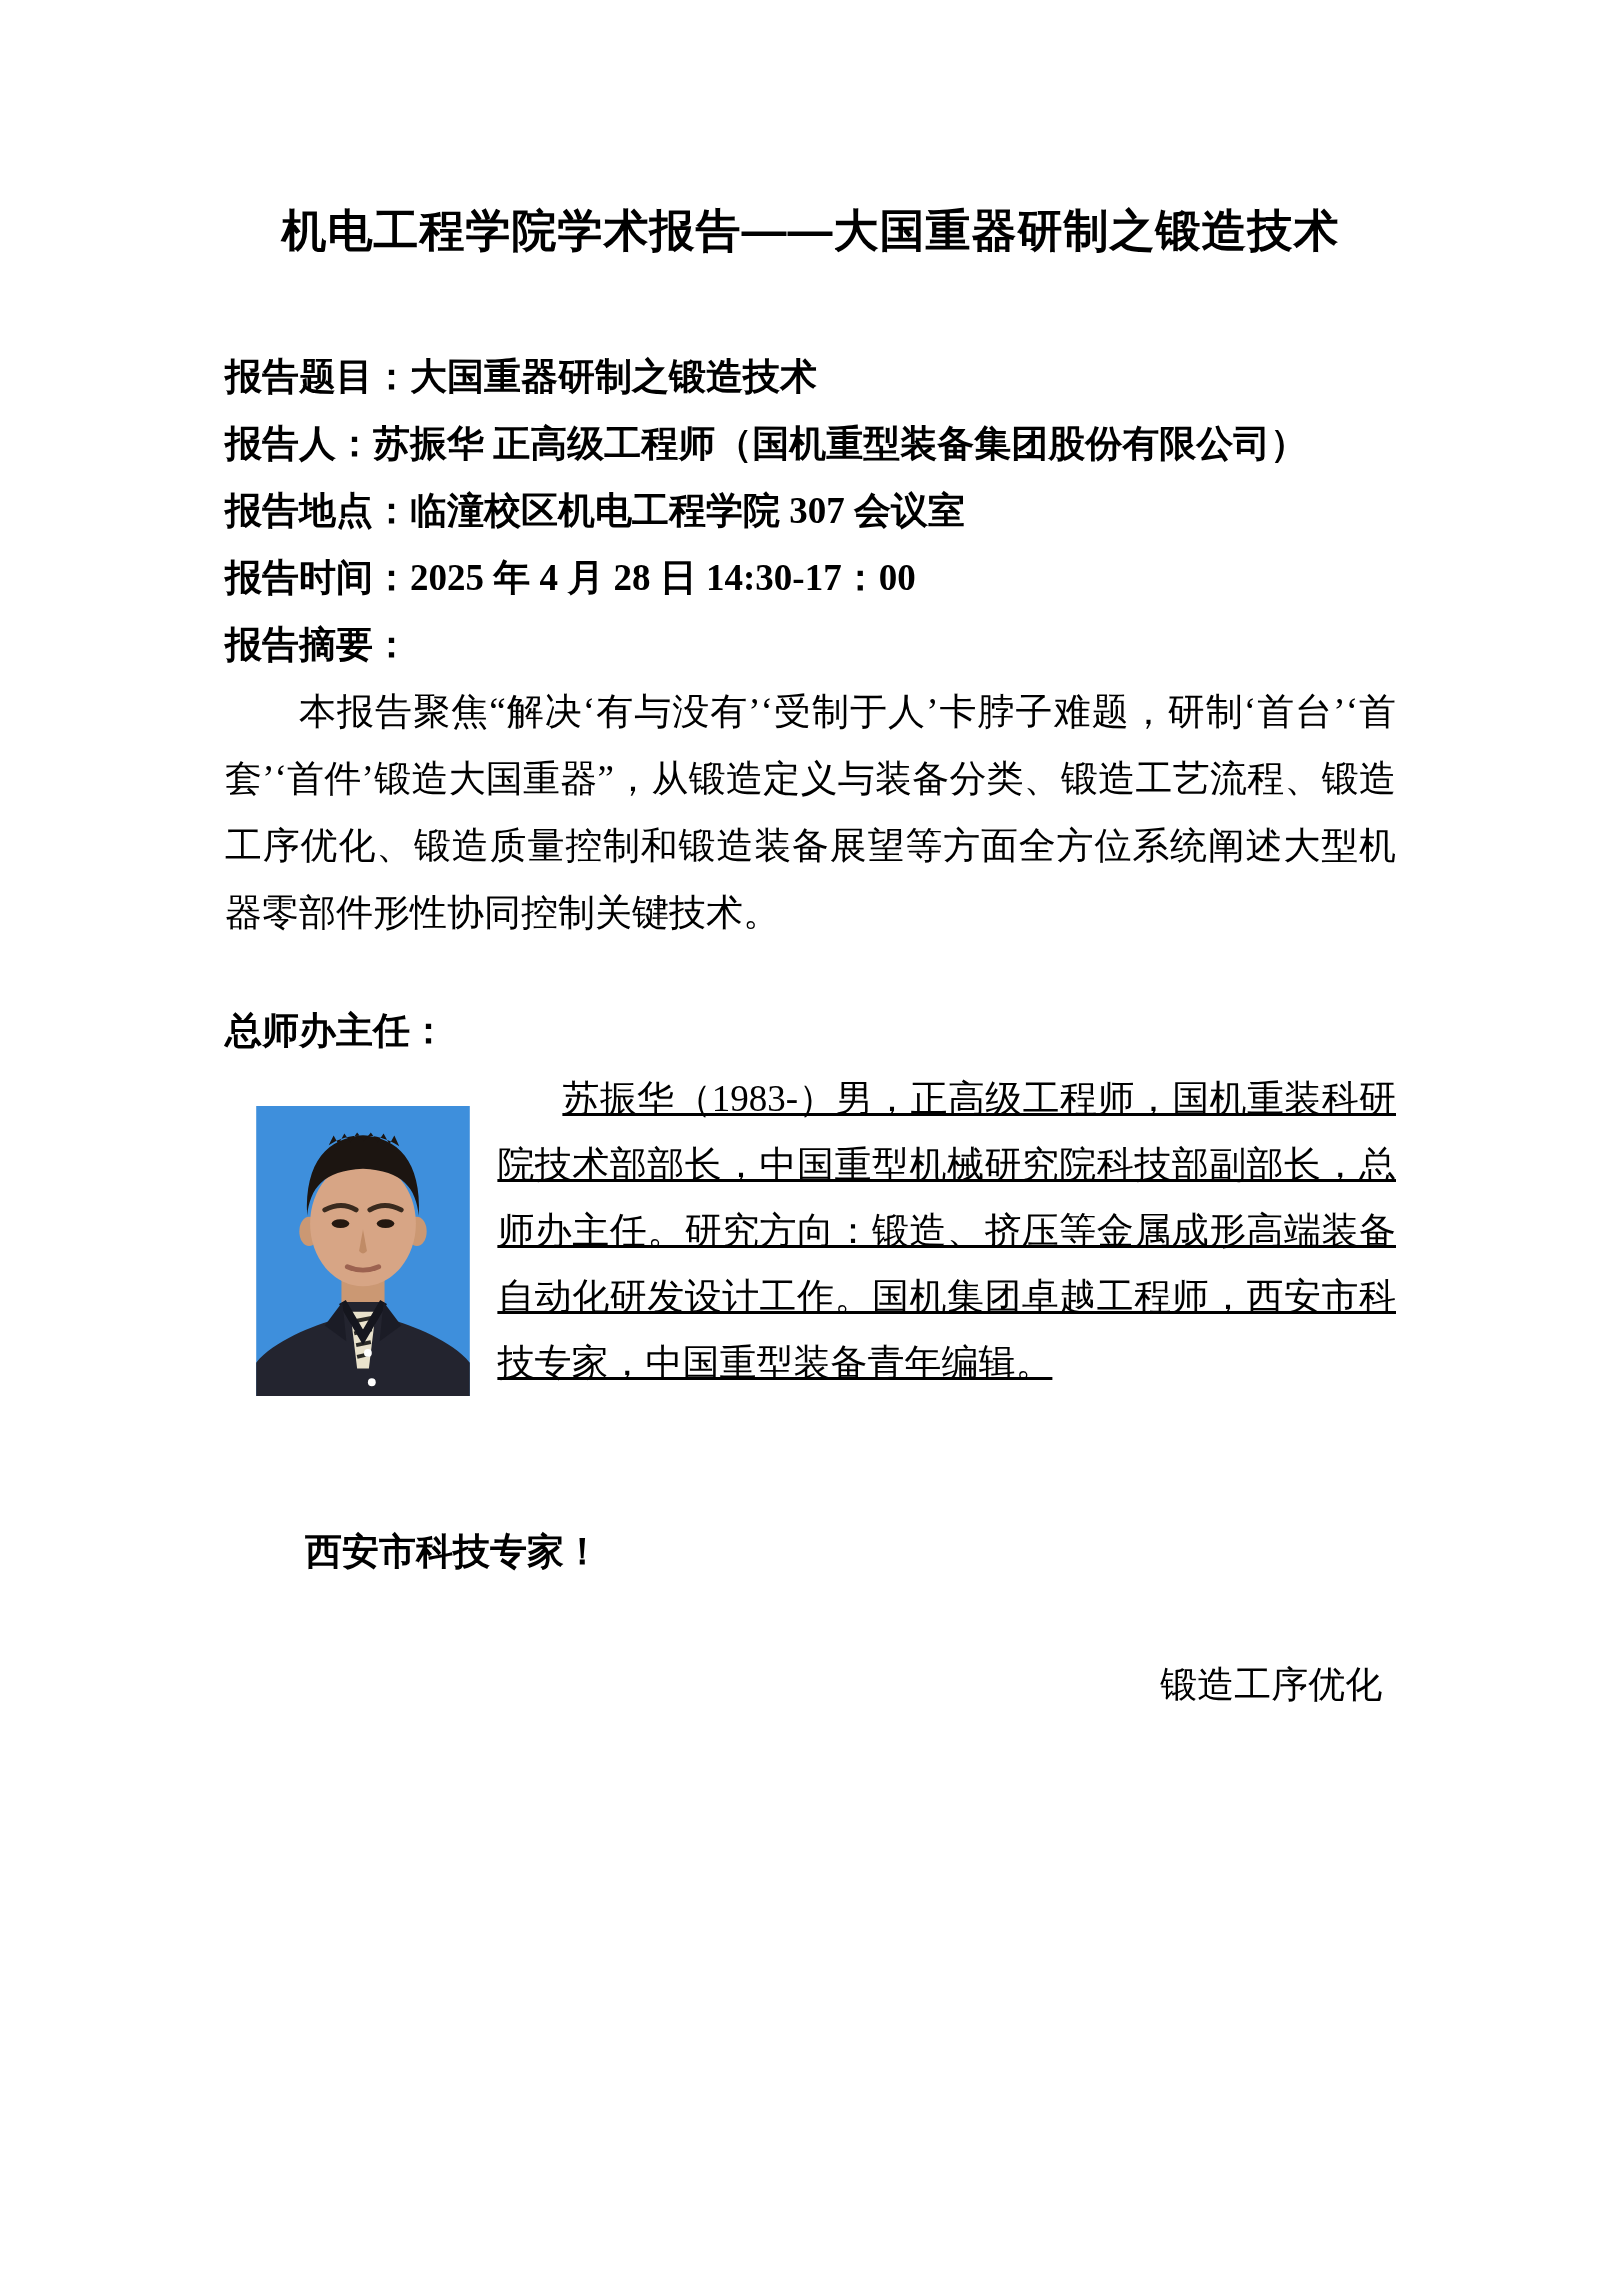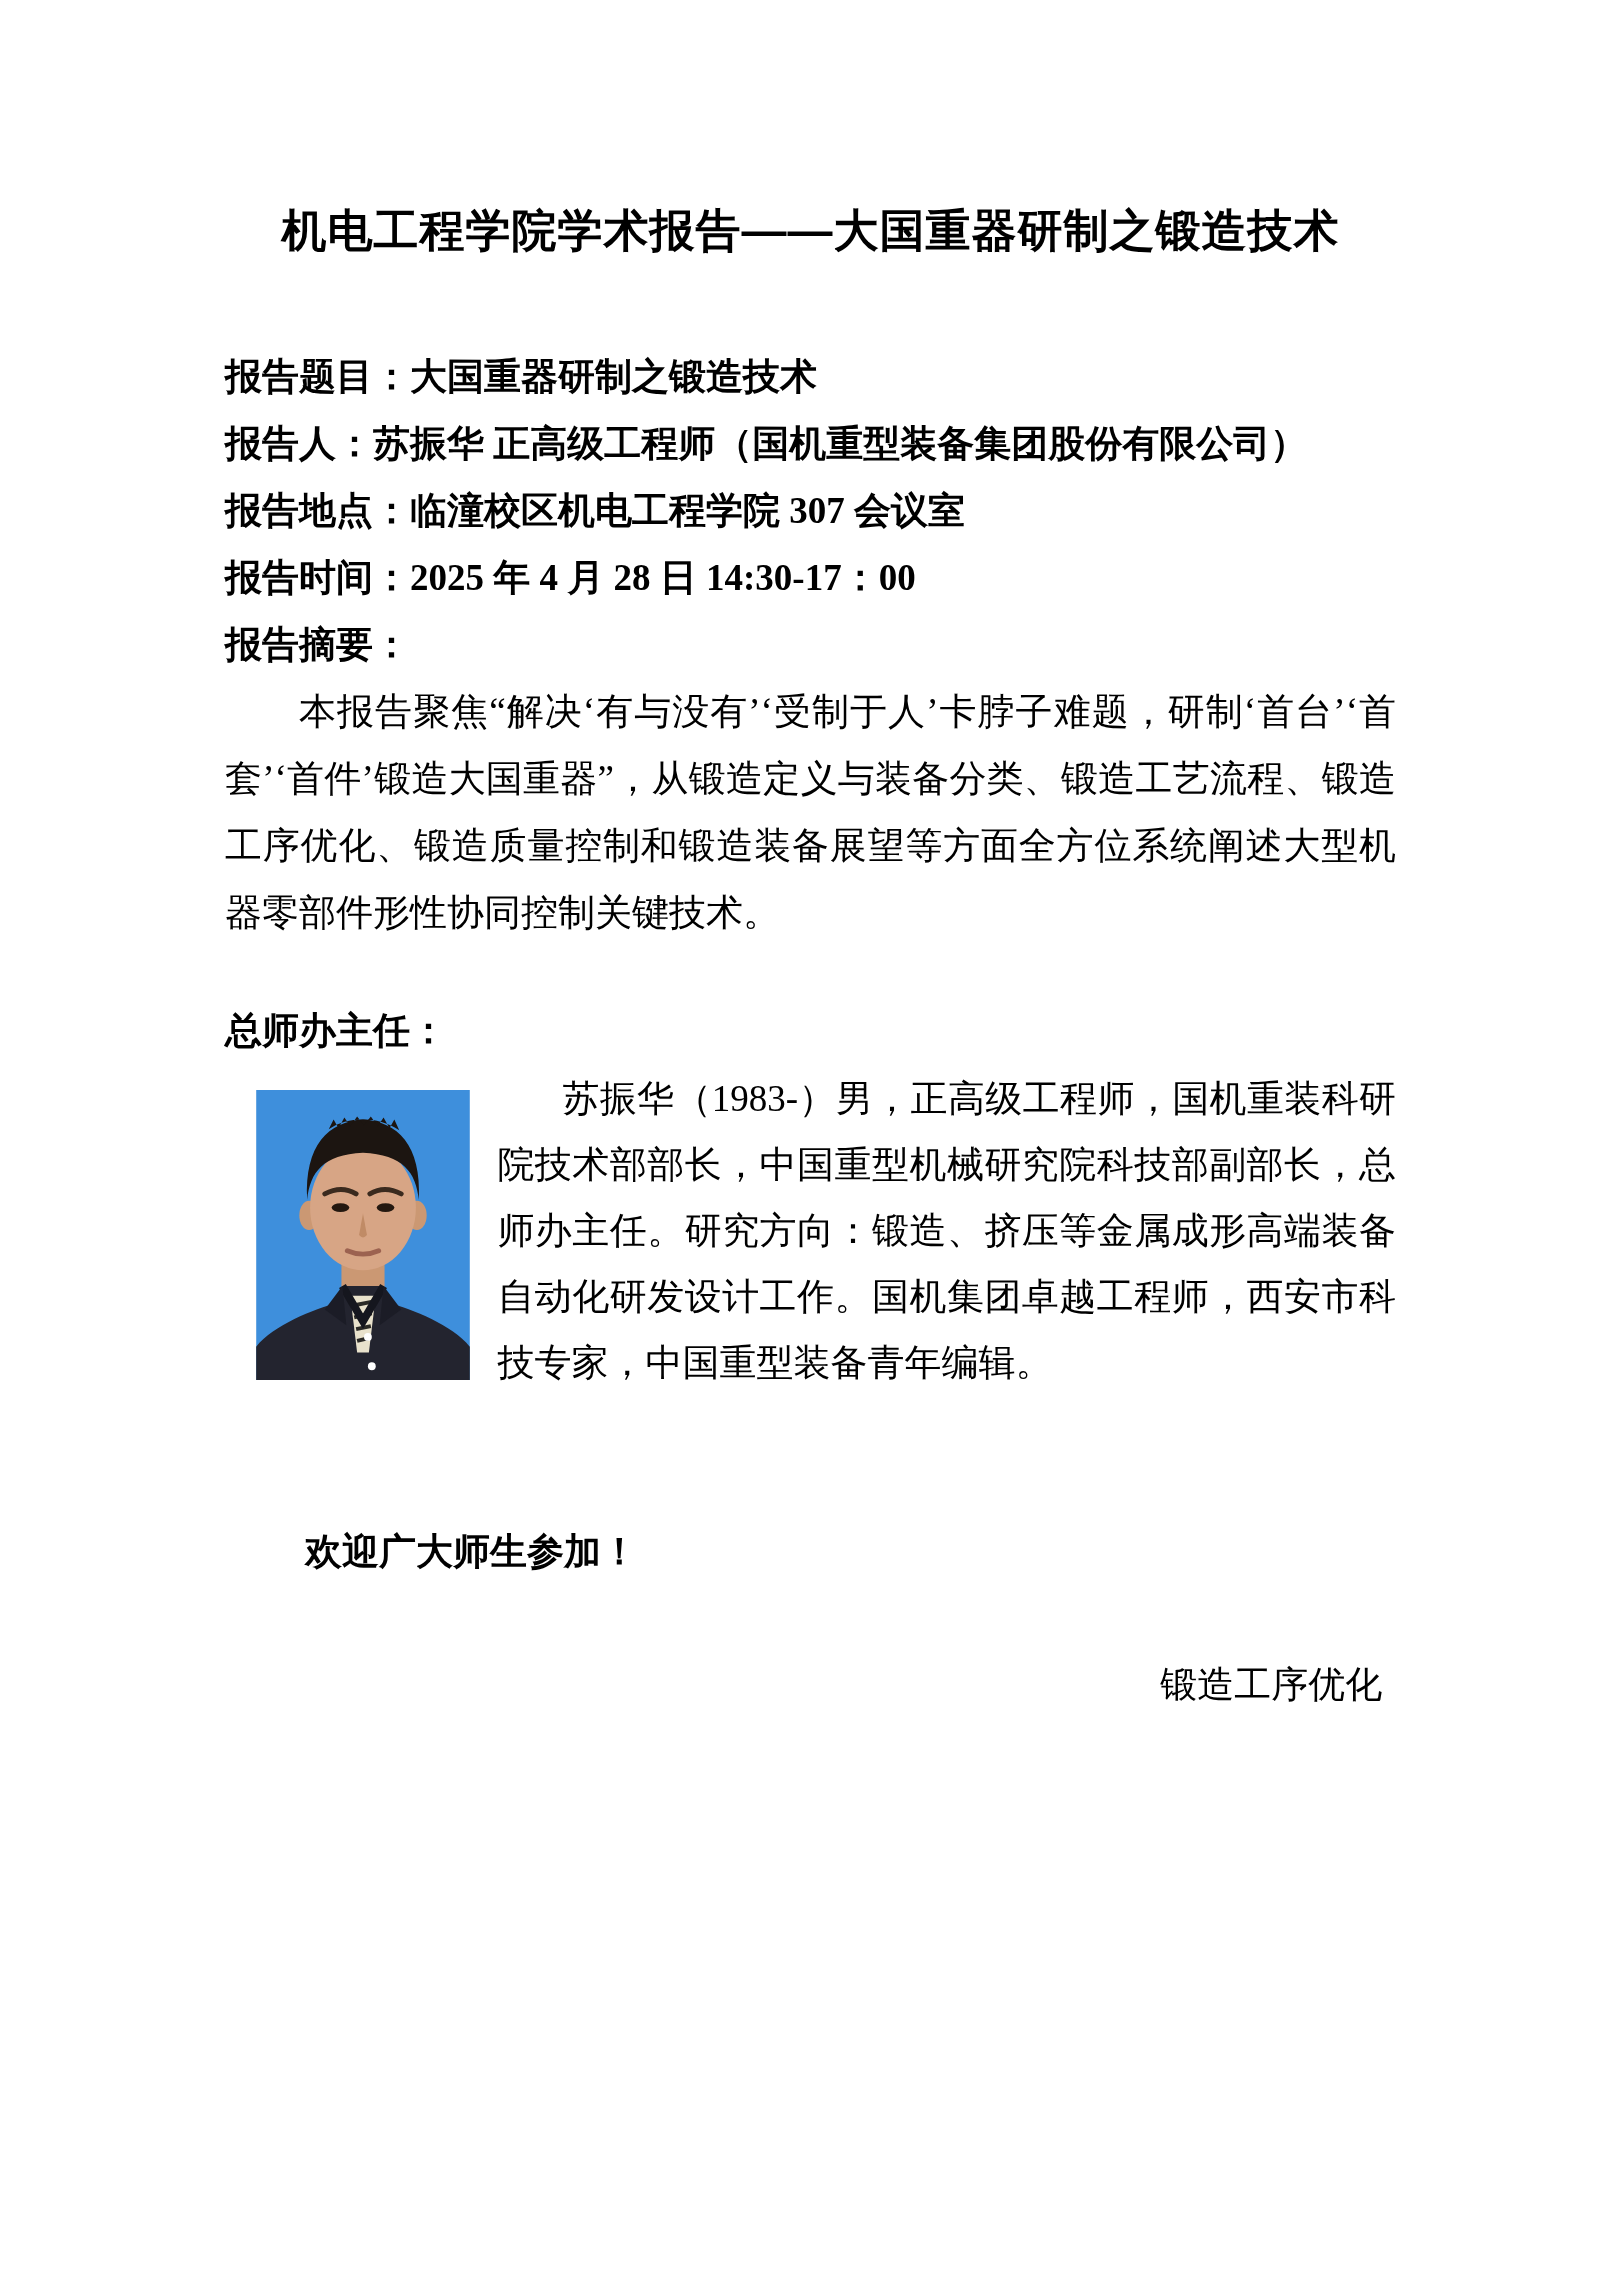--- a/index.html
+++ b/index.html
@@ -40,22 +40,23 @@
     text-indent: 2em;
   }
   .speaker-heading {
     margin-top: 51px;
     font-size: 37px;
     font-weight: bold;
     line-height: 67px;
   }
   .speaker-row {
     display: flex;
-    align-items: center;
+    align-items: flex-end;
     margin-top: 9.8px;
+    text-decoration: underline;
   }
   .photo-frame {
     flex: 0 0 auto;
     width: 214px;
     height: 290px;
     margin-left: 31px;
     line-height: 0;
   }
   .bio {
     flex: 1 1 auto;
@@ -131,18 +132,18 @@
         <path d="M88,200 L70,224 L92,240 Z" fill="#1B1C26"></path>
         <path d="M130,200 L148,224 L126,240 Z" fill="#1B1C26"></path>
 
         <circle cx="114" cy="252" r="4" fill="#FFFFFF"></circle>
         <circle cx="118" cy="282" r="4" fill="#FFFFFF"></circle>
       </svg>
     </div>
     <p class="bio">苏振华（1983-）男，正高级工程师，国机重装科研院技术部部长，中国重型机械研究院科技部副部长，总师办主任。研究方向：锻造、挤压等金属成形高端装备自动化研发设计工作。国机集团卓越工程师，西安市科技专家，中国重型装备青年编辑。</p>
   </div>
 
-  <div class="welcome">欢迎广大师生参加！</div>
+  <div class="welcome">西安市科技专家！</div>
 
   <div class="signature">锻造工序优化</div>
 
 </div>
 
 
 </body></html>

